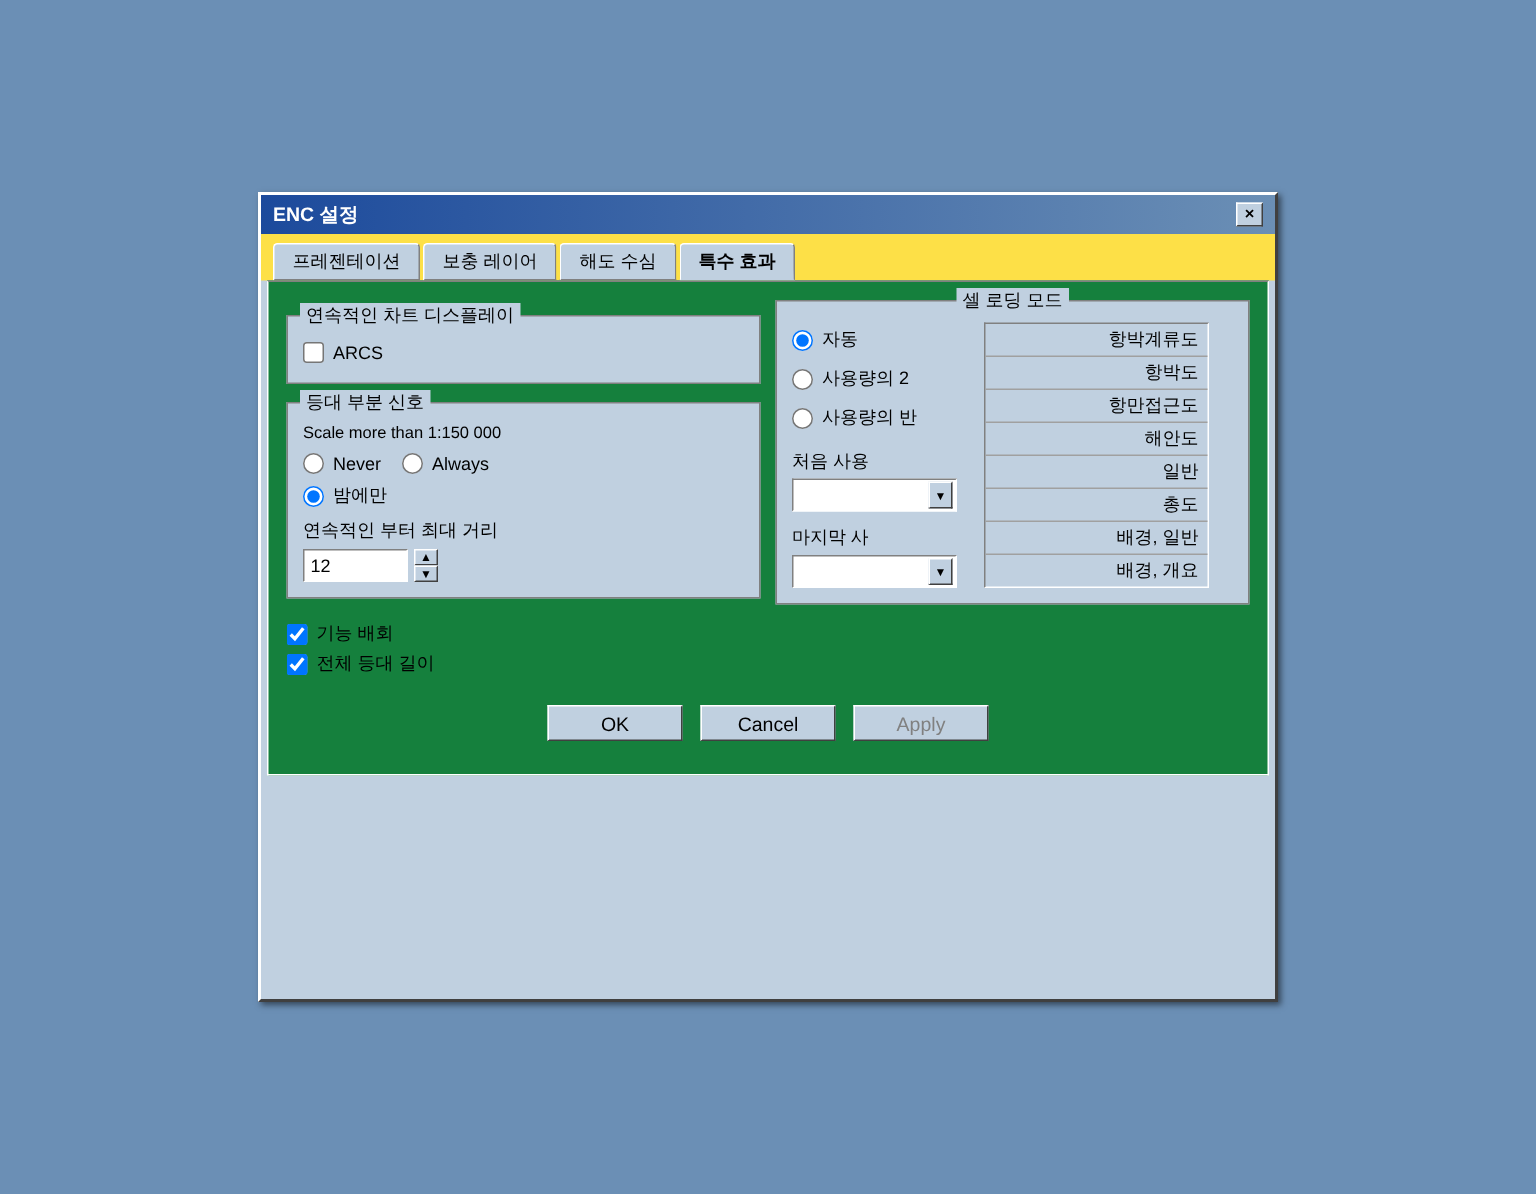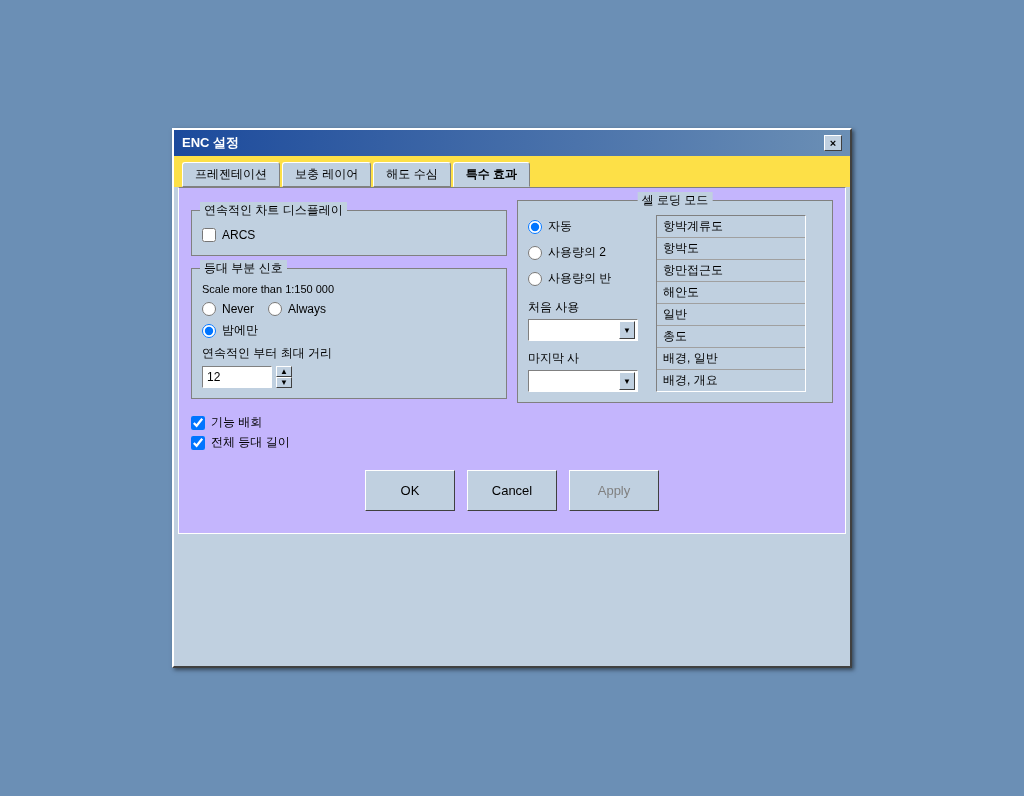--- a/index.html
+++ b/index.html
@@ -69,21 +69,21 @@
       color: #000;
     }
     .tab.active {
       background: #c0d0e0;
       border-bottom-color: #c0d0e0;
       font-weight: bold;
       z-index: 1;
       position: relative;
     }
     .content {
-      background: #c4b5fd;
+      background: #15803d;
       border: 1px solid;
       border-top-color: #808080;
       border-left-color: #fff;
       border-right-color: #fff;
       border-bottom-color: #fff;
       padding: 12px;
       margin: 0 4px;
     }
     .content-grid {
       display: grid;
@@ -182,20 +182,21 @@
     }
     .list-box {
       border: 1px solid;
       border-top-color: #808080;
       border-left-color: #808080;
       border-right-color: #fff;
       border-bottom-color: #fff;
       background: #c0d0e0;
       width: 150px;
       margin-left: 10px;
+      text-align: right;
     }
     .list-item {
       padding: 2px 6px;
       font-size: 12px;
       cursor: pointer;
       border-bottom: 1px solid #a0a0a0;
     }
     .list-item:last-child {
       border-bottom: none;
     }
@@ -259,21 +260,21 @@
       margin: 4px 0;
     }
     .btn-row {
       display: flex;
       justify-content: center;
       gap: 12px;
       padding: 16px 0 10px 0;
     }
     .btn {
       min-width: 90px;
-      height: 41px;
+      height: 24px;
       background: #c0d0e0;
       border: 1px solid;
       border-top-color: #fff;
       border-left-color: #fff;
       border-right-color: #404040;
       border-bottom-color: #404040;
       cursor: pointer;
       font-size: 13px;
       padding: 0 12px;
     }

